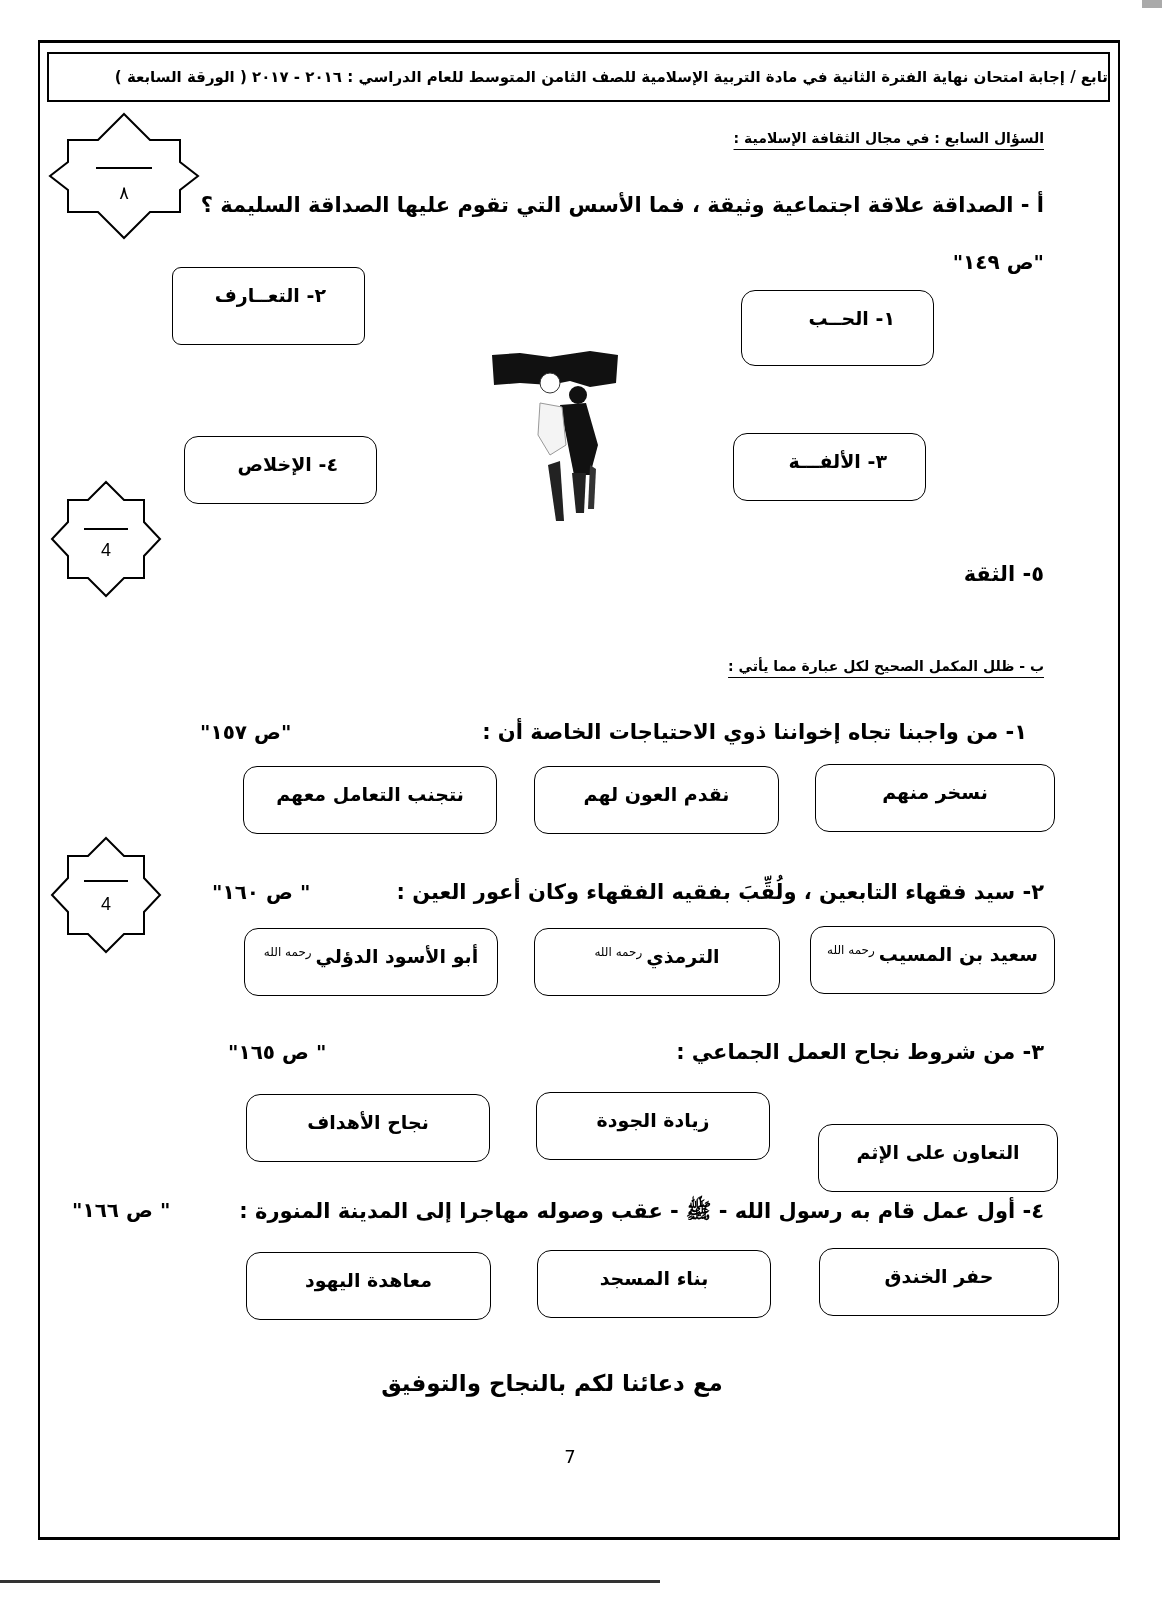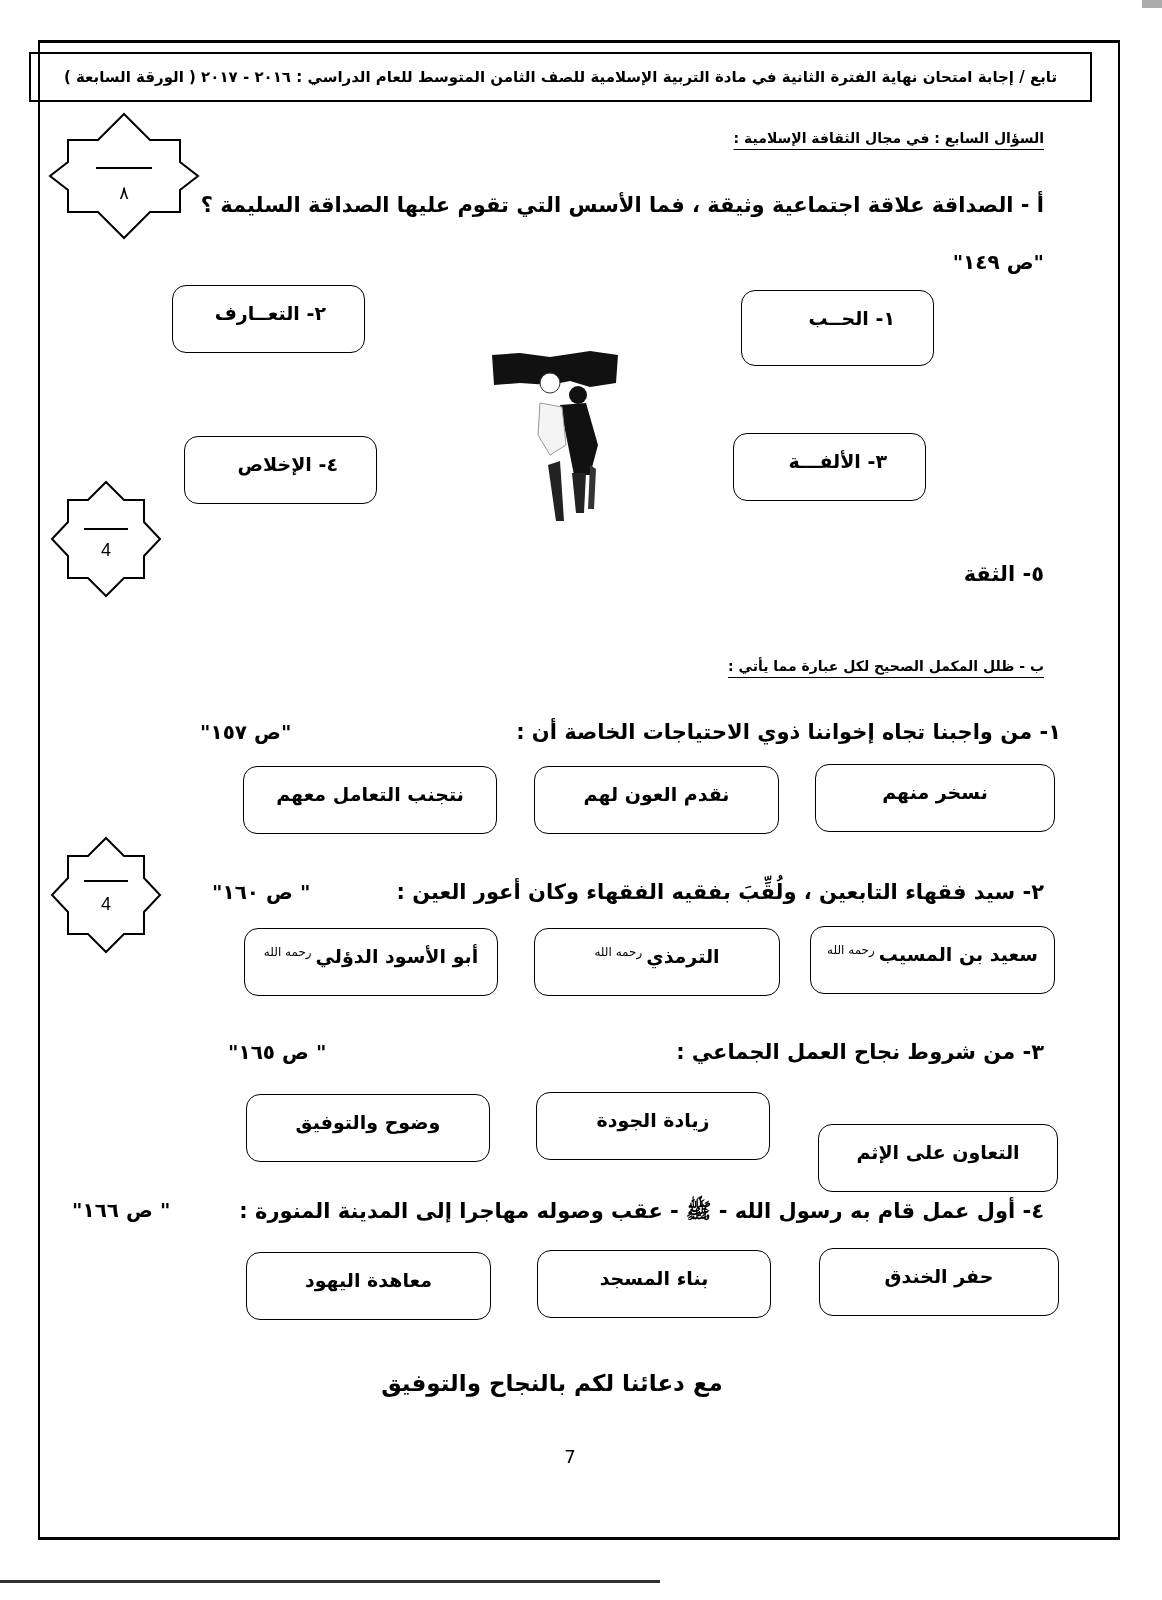--- a/index.html
+++ b/index.html
@@ -1,21 +1,21 @@
 <!DOCTYPE html>
 <html><head>
 <meta charset="utf-8">
 <style>
   html, body { margin: 0; padding: 0; background: #ffffff; }
   body { width: 1162px; height: 1600px; position: relative; overflow: hidden;
          font-family: "DejaVu Sans", "Liberation Sans", sans-serif; color: #000; }
   .page-frame { position: absolute; left: 38px; top: 40px; width: 1082px; height: 1500px;
          border-top: 3px solid #000; border-left: 2px solid #000; border-right: 2px solid #000; border-bottom: 3px solid #000; box-sizing: border-box; }
-  .header-box { position: absolute; left: 29px; top: 52px; width: 1063px; height: 50px;
-         border: 2px solid #000; box-sizing: border-box; display: flex; align-items: center; justify-content: center; direction: rtl; }
+  .header-box { position: absolute; left: 47px; top: 52px; width: 1063px; height: 50px;
+         border: 2px solid #000; box-sizing: border-box; display: flex; align-items: center; justify-content: flex-start; direction: rtl; }
   .header-box span { font-weight: bold; font-size: 15px; white-space: nowrap; }
   .rtl { direction: rtl; position: absolute; white-space: nowrap; font-weight: bold; }
   .section-title { font-size: 14px; text-decoration: underline; text-underline-offset: 6px; }
   .qtext { font-size: 21px; }
   .ref { font-size: 20px; }
   .opt { position: absolute; border: 1.5px solid #000; border-radius: 14px; box-sizing: border-box;
          direction: rtl; display: flex; align-items: flex-start; justify-content: center; padding-top: 16px;
          font-weight: bold; font-size: 19px; background: #fff; }
   .opt.right { justify-content: flex-start; padding-right: 38px; }
   .opt small { font-size: 12px; font-weight: normal; margin-right: 4px; }
@@ -47,21 +47,21 @@
 </div>
 
 <div class="rtl section-title" style="right:118px; top:130px;">السؤال السابع : في مجال الثقافة الإسلامية :</div>
 
 <div class="rtl qtext" style="right:118px; top:193px;">أ - الصداقة علاقة اجتماعية وثيقة ،  فما الأسس التي تقوم عليها الصداقة السليمة ؟</div>
 <div class="rtl ref" style="right:118px; top:250px;">"ص ١٤٩"</div>
 
 <div class="opt right" style="left:741px; top:290px; width:193px; height:76px;">
     <span>١- الحــب</span>
   </div>
-<div class="opt right" style="left:172px; top:285px; width:193px; height:68px;">
+<div class="opt right" style="left:172px; top:267px; width:193px; height:78px;border-radius:9px;">
     <span>٢- التعــارف</span>
   </div>
 <div class="opt right" style="left:733px; top:433px; width:193px; height:68px;">
     <span>٣- الألفـــة</span>
   </div>
 <div class="opt right" style="left:184px; top:436px; width:193px; height:68px;">
     <span>٤- الإخلاص</span>
   </div>
 <div class="rtl qtext" style="right:118px; top:538px;margin-top:24px;">٥- الثقة</div>
 
@@ -81,21 +81,21 @@
 <div class="star" style="left:50px; top:480px; width:112px; height:118px;">
   <svg width="112" height="118" viewBox="0 0 112 118">
     <polygon points="56,2 74,20 94,20 94,42 110,59 94,76 94,98 74,98 56,116 38,98 18,98 18,76 2,59 18,42 18,20 38,20" fill="none" stroke="#000" stroke-width="2"></polygon>
     <line x1="34" y1="49" x2="78" y2="49" stroke="#000" stroke-width="2"></line>
   </svg>
   <div class="val" style="top:60px; font-weight:normal; font-family:'Liberation Sans', sans-serif;">4</div>
 </div>
 
 <div class="rtl section-title" style="right:118px; top:658px;">ب - ظلل المكمل الصحيح لكل عبارة مما يأتي  :</div>
 
-<div class="rtl qtext" style="right:101px; top:720px;">١- من واجبنا تجاه إخواننا ذوي الاحتياجات الخاصة أن  :</div>
+<div class="rtl qtext" style="right:135px; top:720px;">١- من واجبنا تجاه إخواننا ذوي الاحتياجات الخاصة أن  :</div>
 <div class="rtl ref" style="left:200px; top:720px;">"ص ١٥٧"</div>
 <div class="opt" style="left:815px; top:764px; width:240px; height:68px;">
     <span>نسخر منهم</span>
   </div>
 <div class="opt" style="left:534px; top:766px; width:245px; height:68px;">
     <span>نقدم العون لهم</span>
   </div>
 <div class="opt" style="left:243px; top:766px; width:254px; height:68px;">
     <span>نتجنب التعامل معهم</span>
   </div>
@@ -125,21 +125,21 @@
 
 <div class="rtl qtext" style="right:118px; top:1040px;">٣- من شروط نجاح العمل الجماعي :</div>
 <div class="rtl ref" style="left:228px; top:1040px;">" ص ١٦٥"</div>
 <div class="opt" style="left:818px; top:1124px; width:240px; height:68px;">
     <span>التعاون على الإثم</span>
   </div>
 <div class="opt" style="left:536px; top:1092px; width:234px; height:68px;">
     <span>زيادة الجودة</span>
   </div>
 <div class="opt" style="left:246px; top:1094px; width:244px; height:68px;">
-    <span>وضوح والتوفيق</span>
+    <span>نجاح الأهداف</span>
   </div>
 
 <div class="rtl qtext" style="right:118px; top:1198px;">٤- أول عمل قام به رسول الله - ﷺ - عقب وصوله مهاجرا إلى المدينة المنورة  :</div>
 <div class="rtl ref" style="left:72px; top:1198px;">" ص ١٦٦"</div>
 <div class="opt" style="left:819px; top:1248px; width:240px; height:68px;">
     <span>حفر الخندق</span>
   </div>
 <div class="opt" style="left:537px; top:1250px; width:234px; height:68px;">
     <span>بناء المسجد</span>
   </div>

